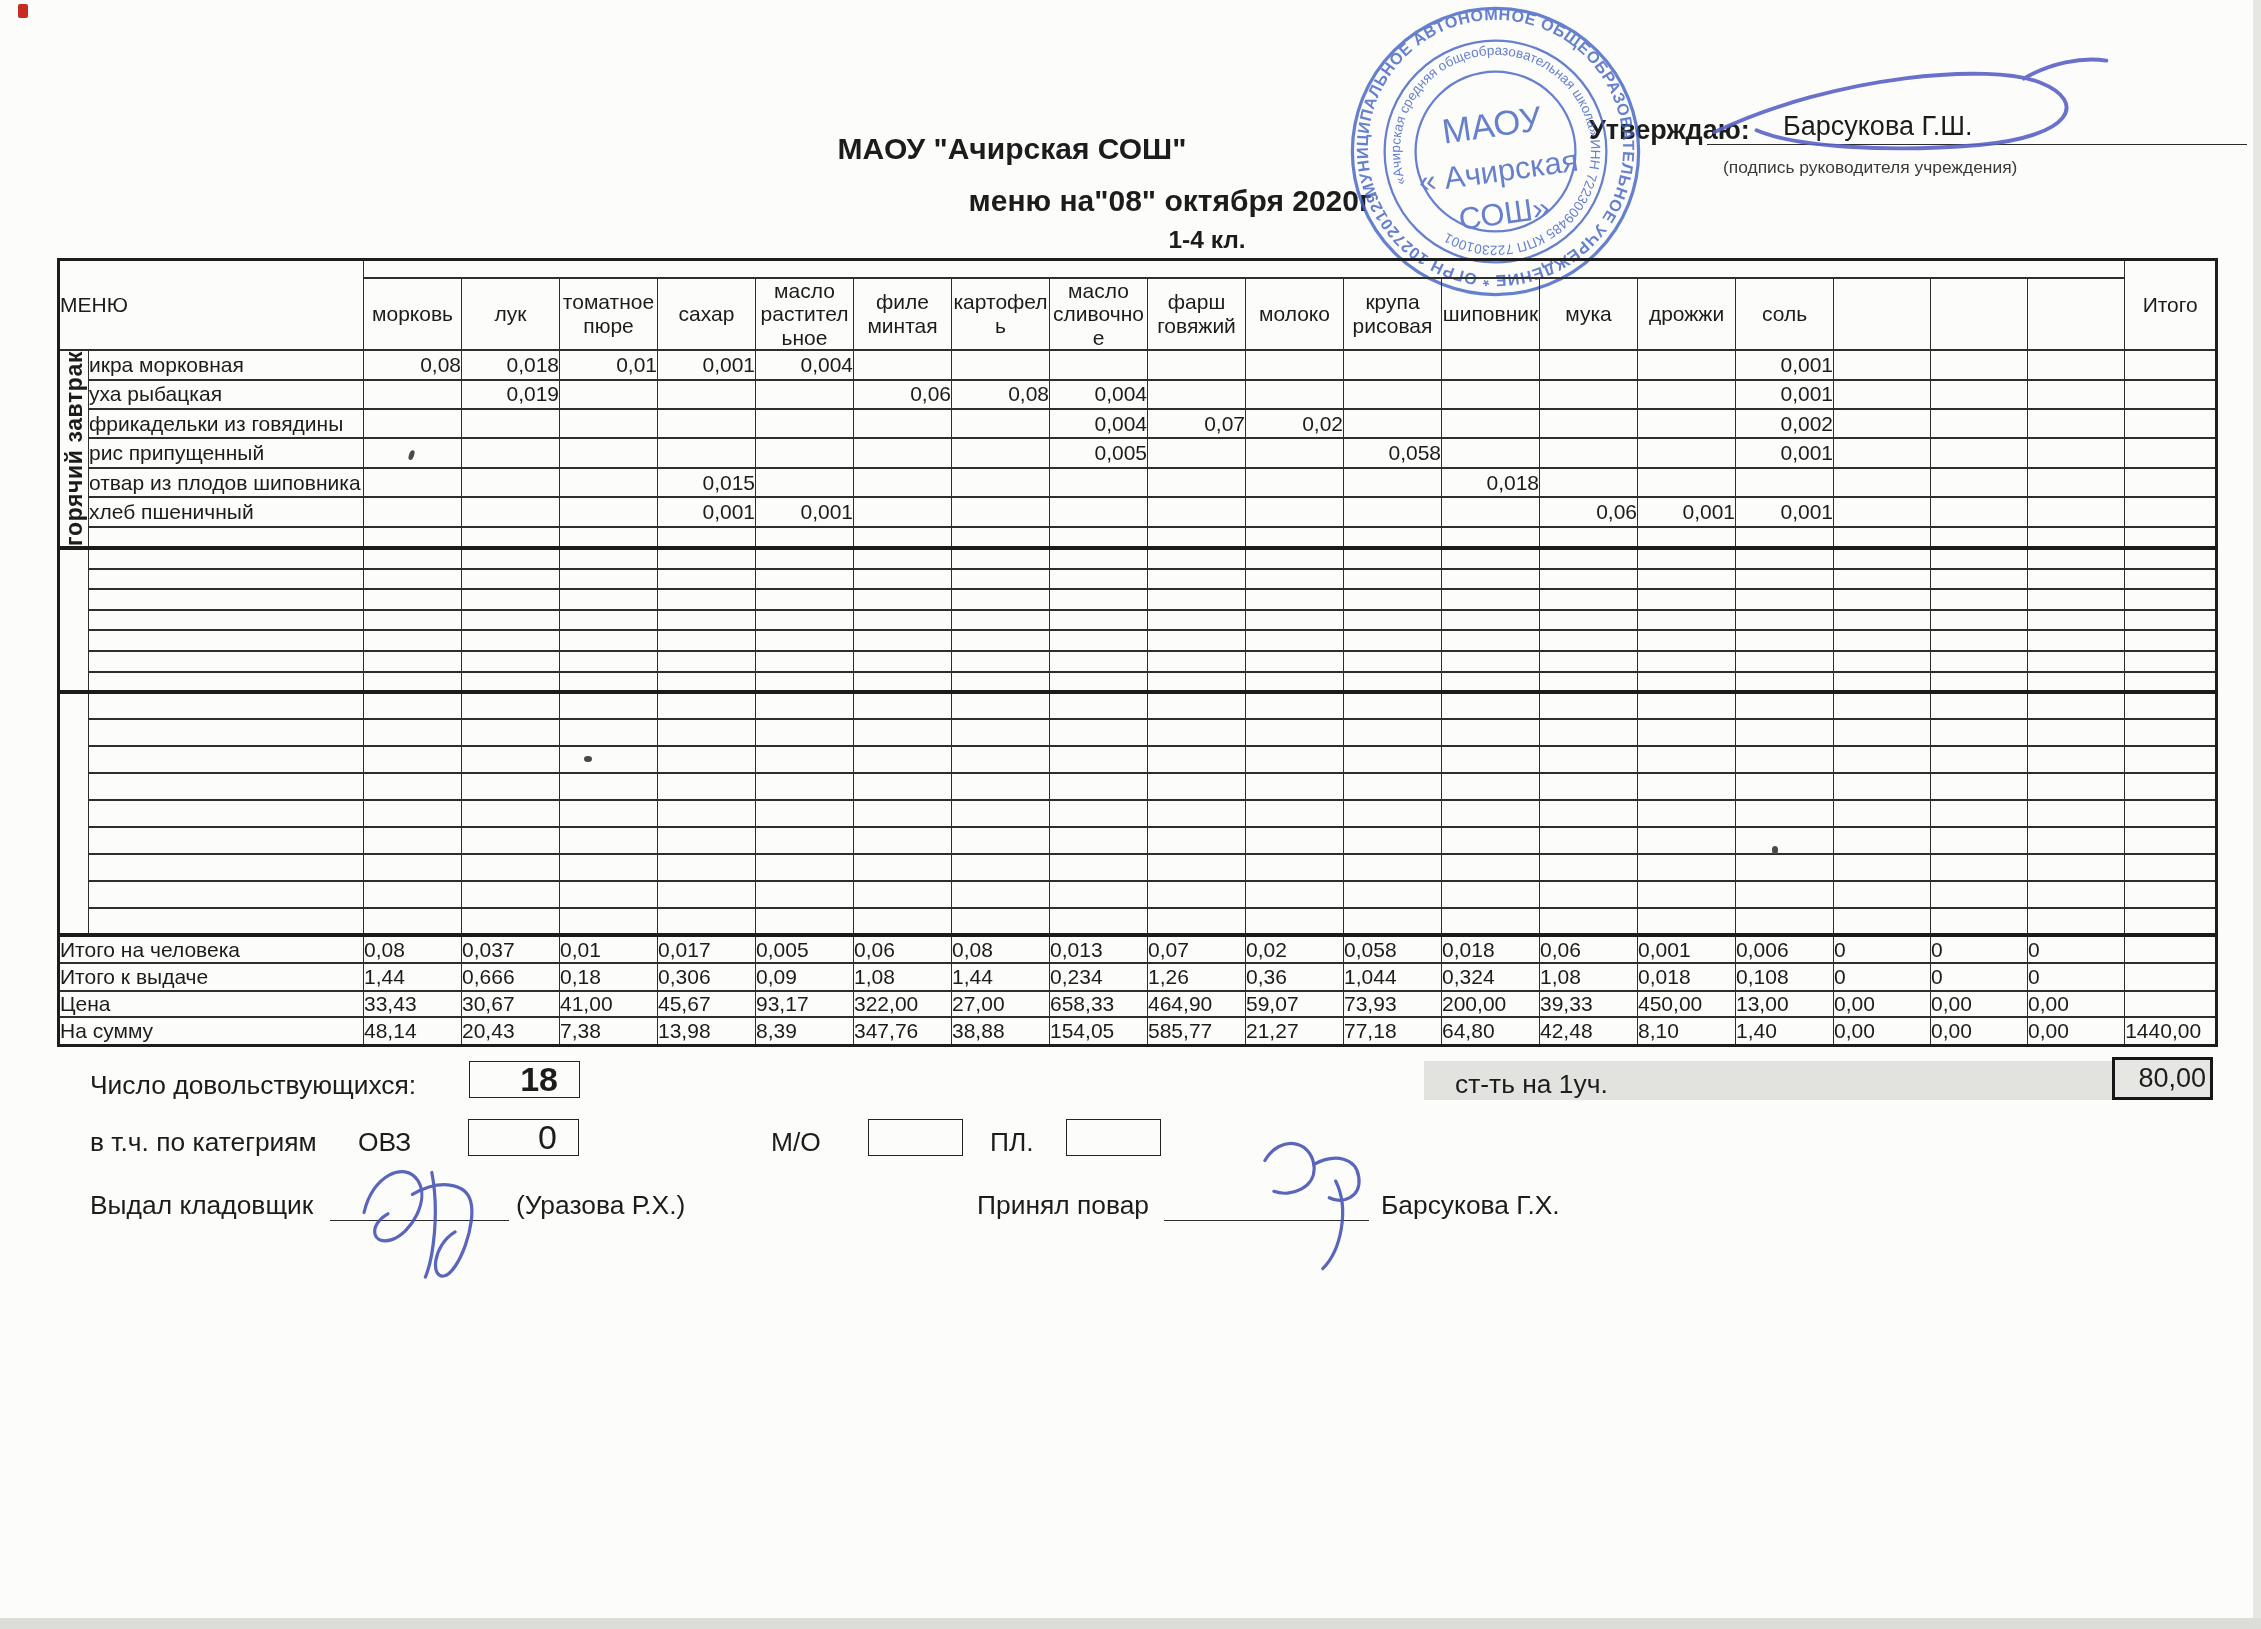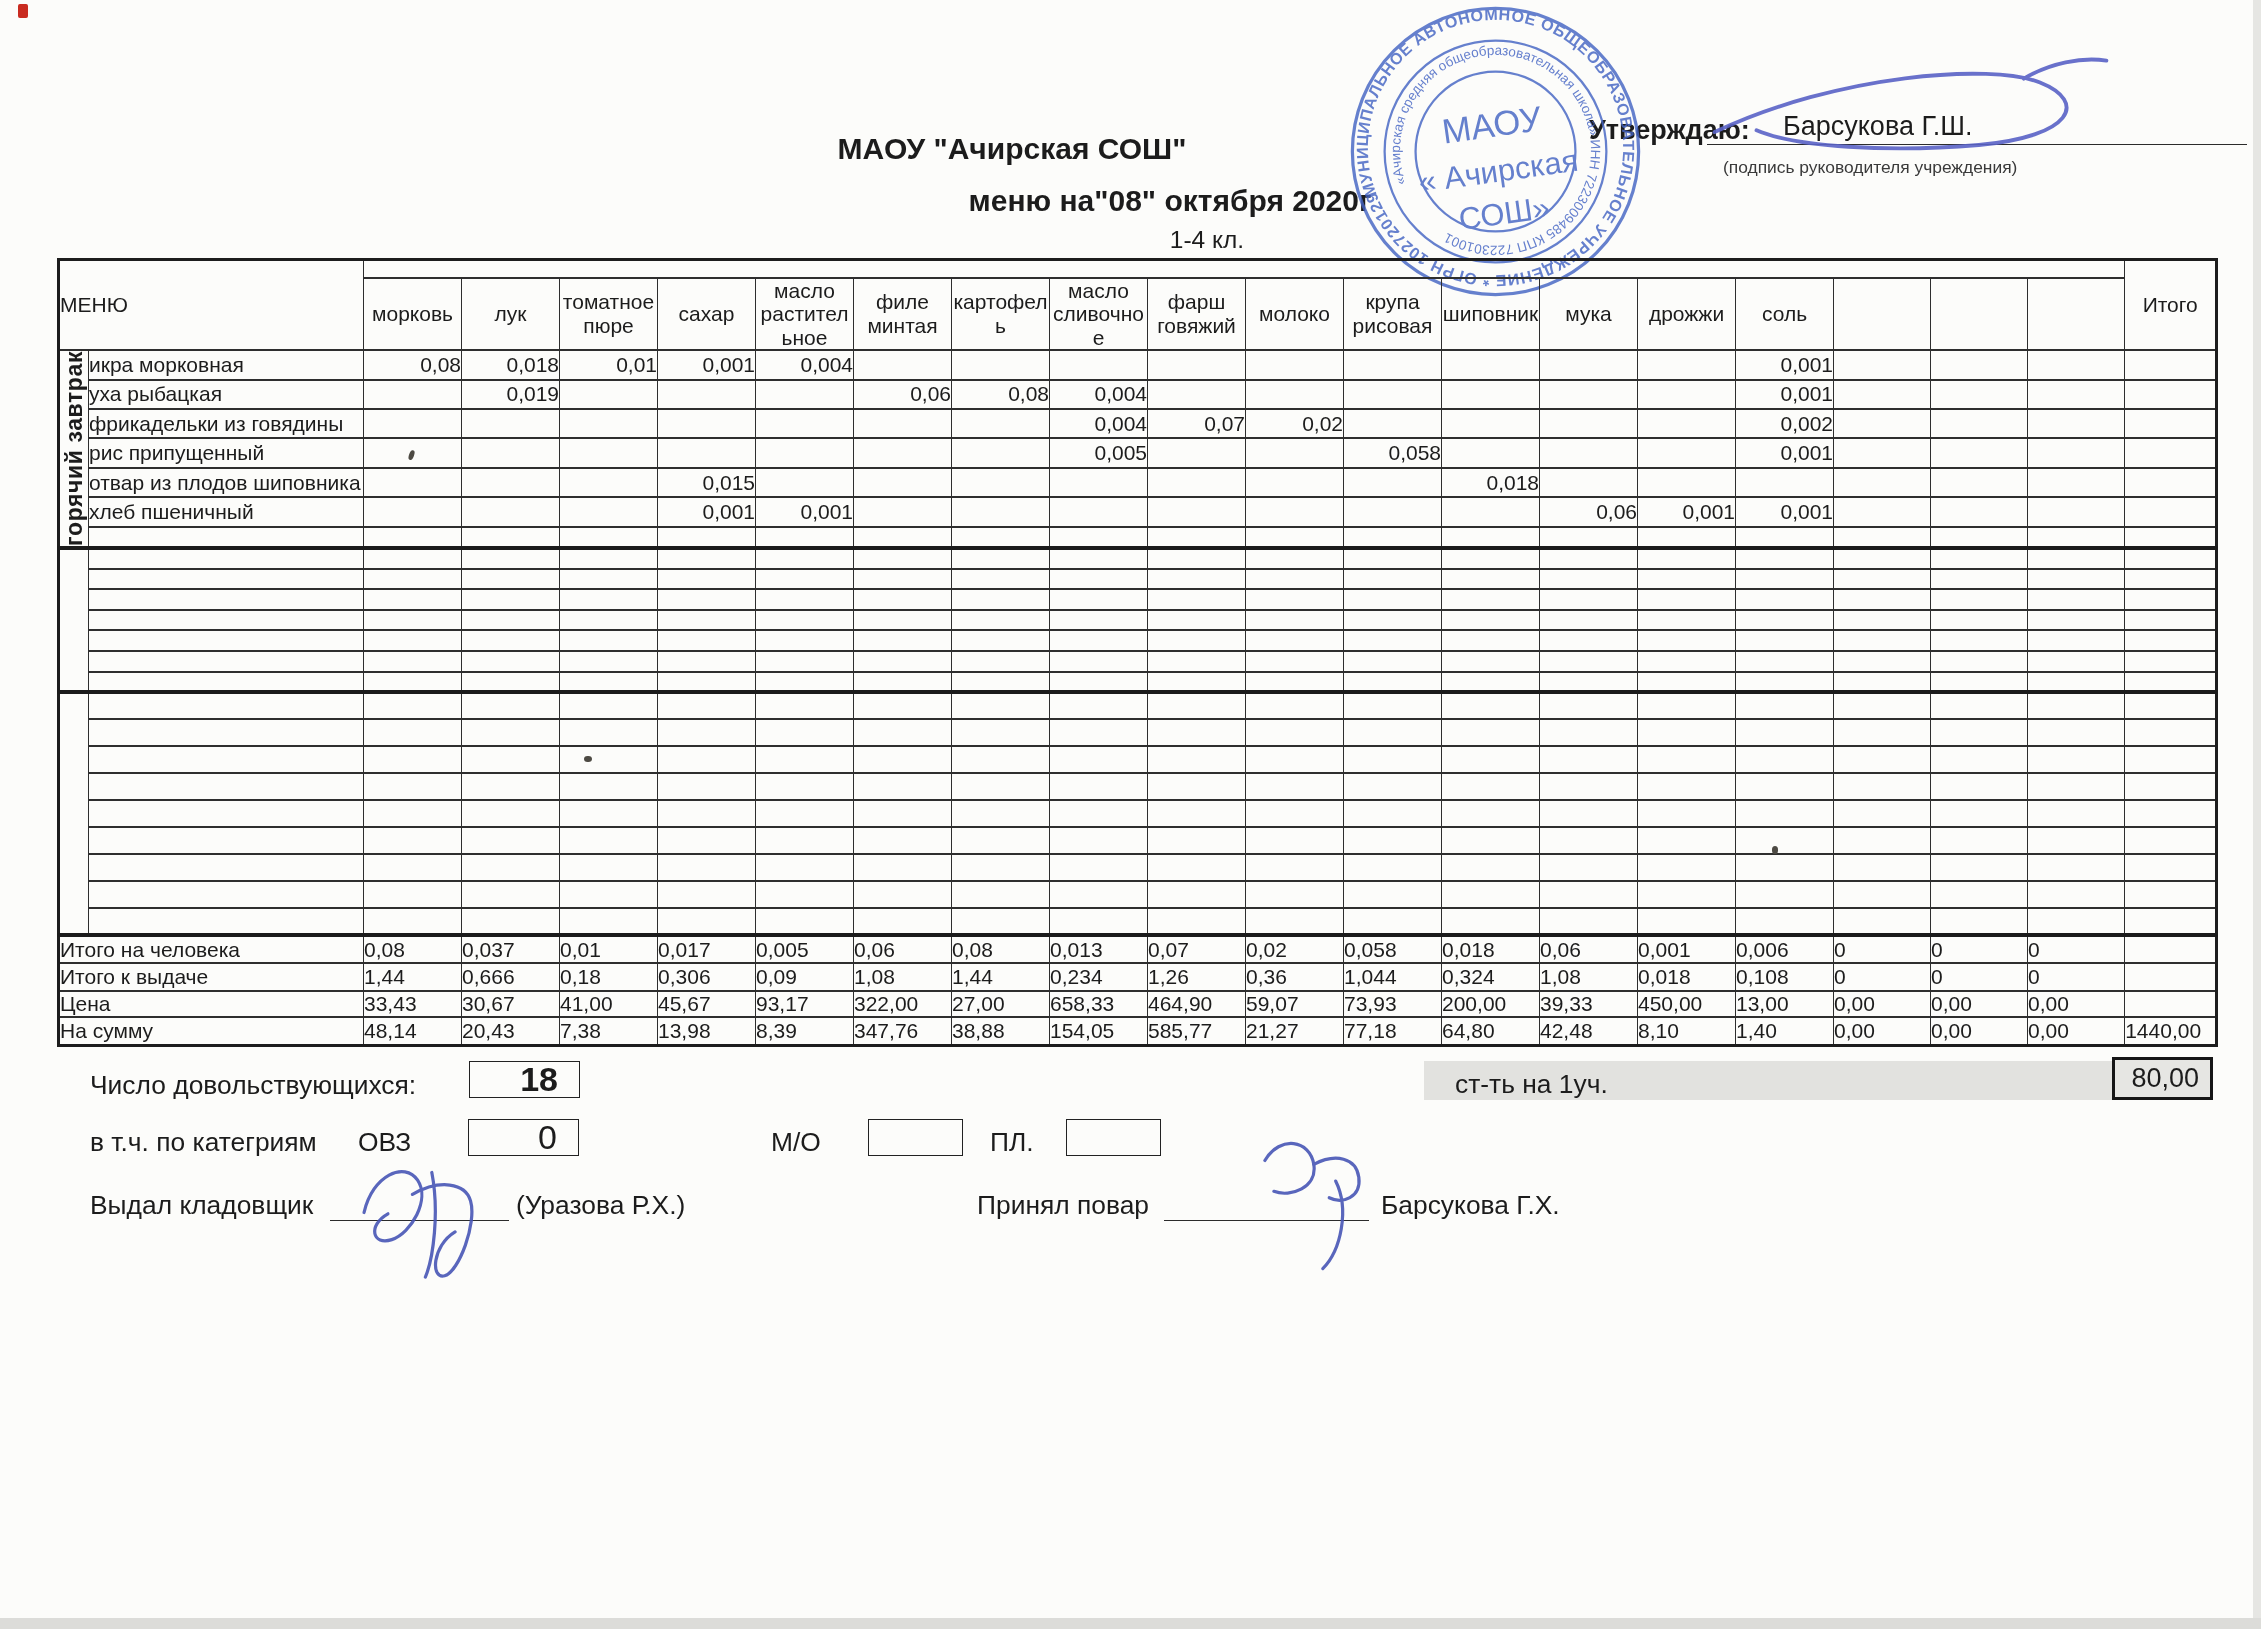--- a/index.html
+++ b/index.html
@@ -7,21 +7,21 @@
     position:relative; width:2261px; height:1630px;
     background:#fcfcfa; overflow:hidden;
     font-family:"Liberation Sans", sans-serif; color:#1c1c1c;
   }
   .abs { position:absolute; }
 
   
   .approve      { left:1589px; top:115px; font-size:27px; font-weight:bold; }
   .org-title    { left:1012px; top:132px; transform:translateX(-50%); font-size:30px; font-weight:bold; white-space:nowrap; }
   .menu-title   { left:1170px; top:184px; transform:translateX(-50%); font-size:30px; font-weight:bold; white-space:nowrap; }
-  .grade-line   { left:1207px; top:226px; transform:translateX(-50%); font-size:24.5px; }
+  .grade-line   { left:1207px; top:226px; transform:translateX(-50%); font-size:24.5px;font-weight:bold; }
   .approver-name{ left:1783px; top:111px; font-size:27px; }
   .sign-line    { left:1707px; top:144px; width:540px; border-top:1.9px solid #2b2b2b; height:0; }
   .sign-caption { left:1723px; top:157px; font-size:17.4px; color:#3a3a3a; }
 
   
   .stamp { left:1344px; top:0px; width:303px; height:303px; opacity:.82; }
 
   
   table.menu {
     position:absolute; left:57px; top:258px; width:2157px;
@@ -53,21 +53,21 @@
     position:absolute; border:1.9px solid #222; background:transparent;
     display:flex; align-items:center; justify-content:flex-end;
     font-size:34px; padding-right:21px; box-sizing:border-box;
   }
   .vbox.bold { font-weight:bold; }
   .grey-band { left:1424px; top:1061px; width:690px; height:39px; background:#e2e2df; }
   .cost-box {
     left:2112px; top:1057px; width:101px; height:43px;
     border:3.9px solid #161616; background:#e6e6e3;
     display:flex; align-items:center; justify-content:flex-end;
-    font-size:27px; padding-right:11px; box-sizing:border-box;
+    font-size:27px; padding-right:4px; box-sizing:border-box;
   }
   .u-line { border-top:1.9px solid #2b2b2b; height:0; }
 
   
   .edge-right  { right:0; top:0; width:7.7px; height:1630px; background:#e6e6e3; }
   .edge-bottom { left:0; bottom:0; width:2261px; height:11.6px; background:#dcdcd9; }
   .speck-red   { left:18px; top:3.9px; width:10.3px; height:14px; background:#c92b20; border-radius:1.9px; }
   .speck       { background:#4d4a43; border-radius:50%; }
 </style>
 </head>

